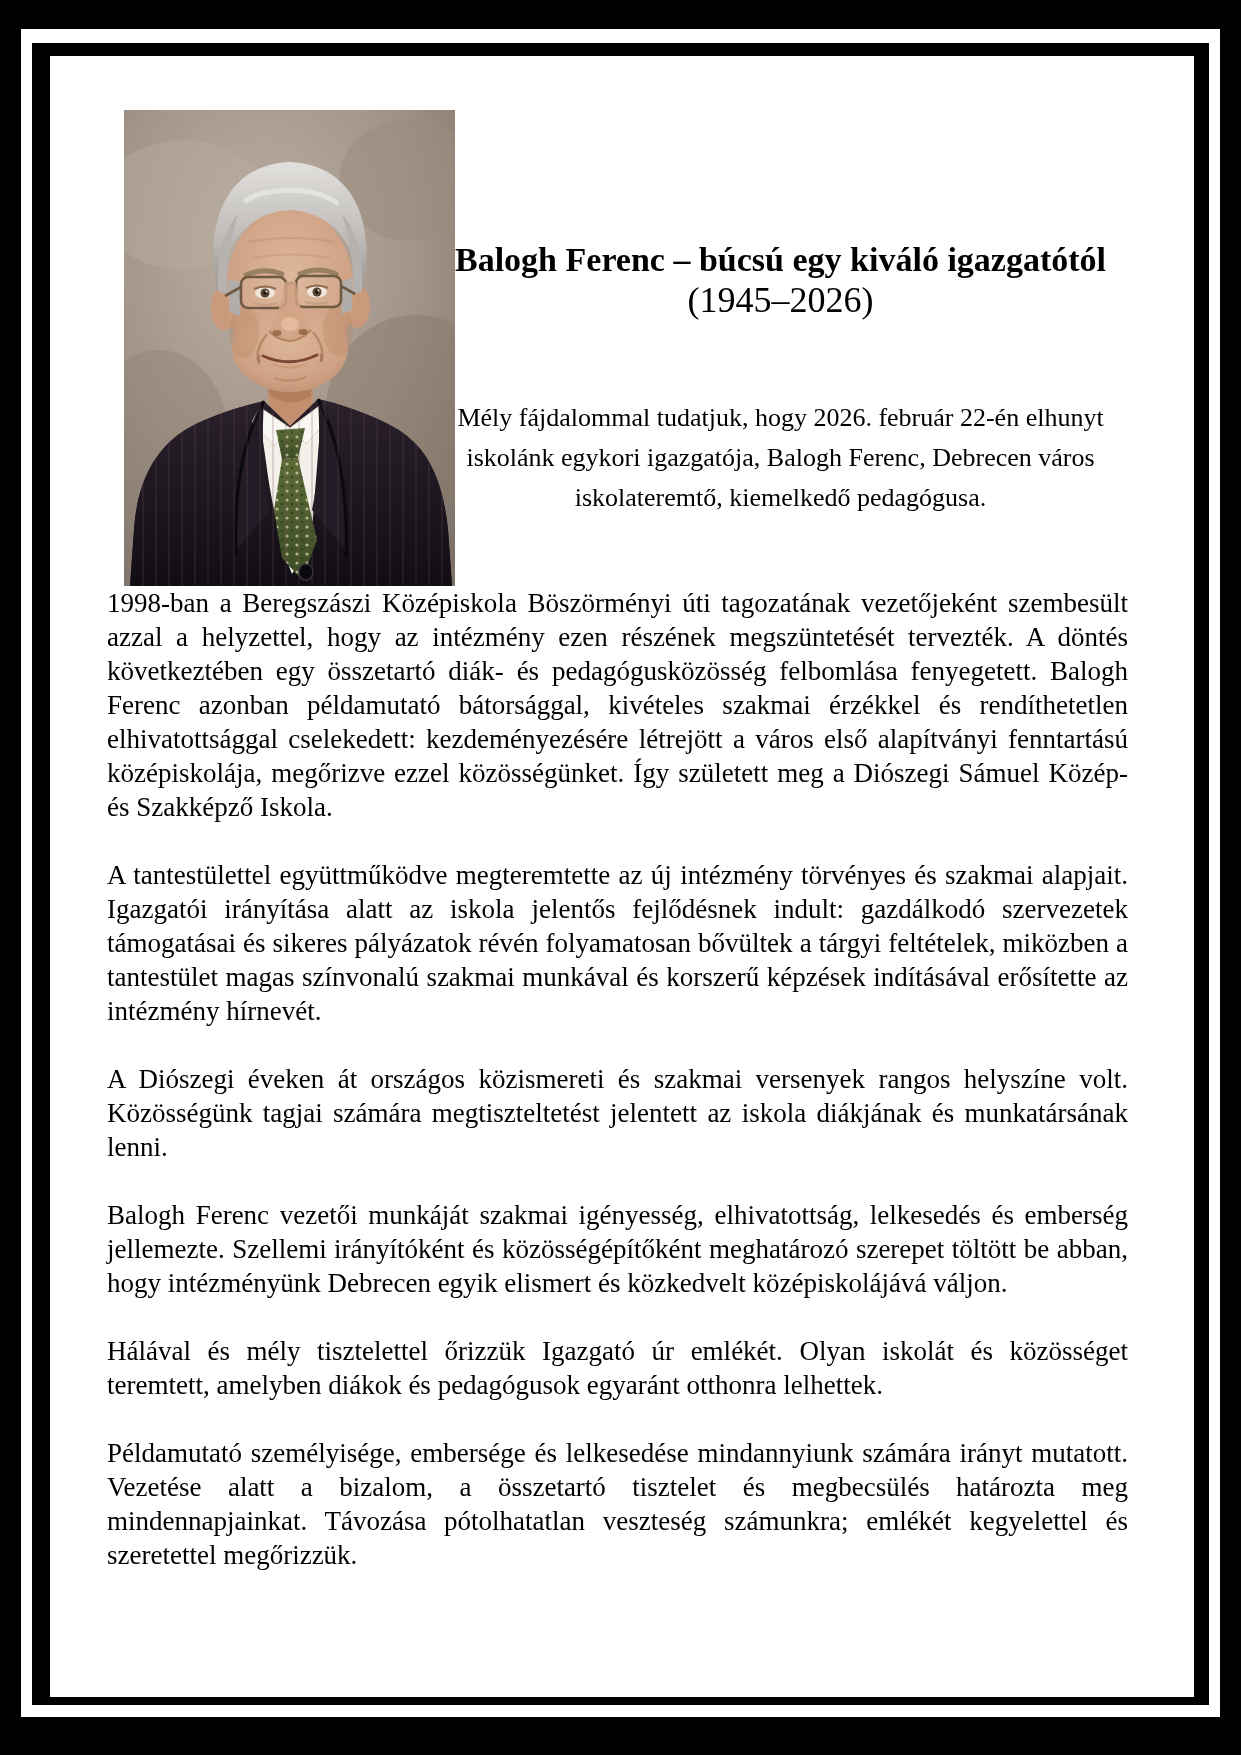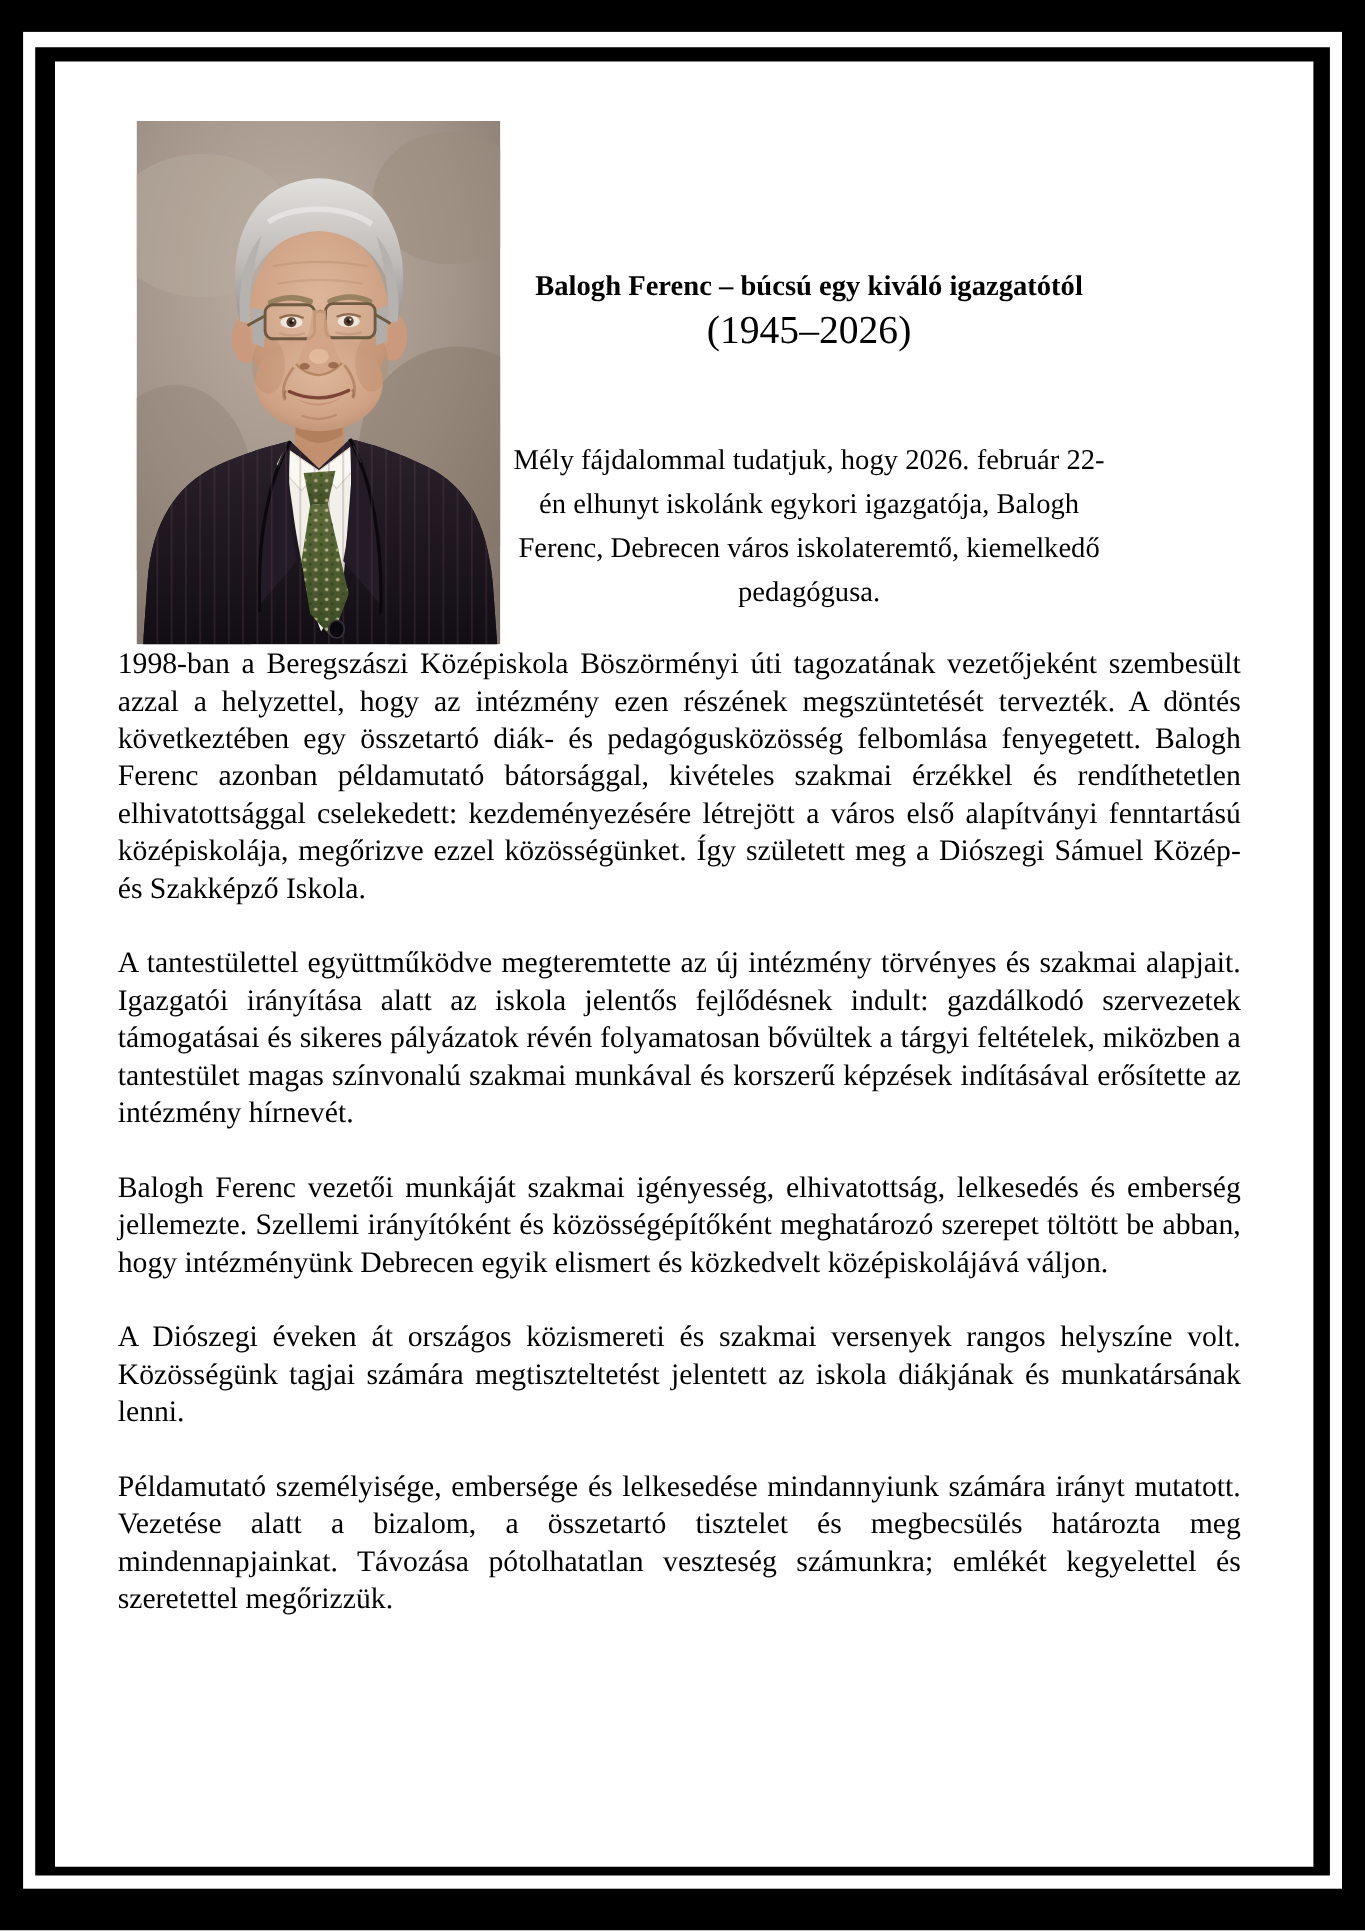--- a/index.html
+++ b/index.html
@@ -37,21 +37,21 @@
   }
   .photo-wrap svg { display: block; width: 331px; height: 476px; }
 
   .header-right {
     flex: 1 1 auto;
     padding-right: 112px;
     text-align: center;
   }
   .doc-title {
     margin-top: 130px;
-    font-size: 26px;
+    font-size: 34px;
     line-height: 40px;
     font-weight: bold;
     white-space: nowrap;
   }
   .life-years {
     font-size: 36px;
     line-height: 40px;
   }
   .intro {
     margin-top: 78px;
@@ -213,21 +213,22 @@
             <div class="doc-title">Balogh Ferenc – búcsú egy kiváló igazgatótól</div>
             <div class="life-years">(1945–2026)</div>
             <div class="intro">Mély fájdalommal tudatjuk, hogy 2026. február 22-én elhunyt iskolánk egykori igazgatója, Balogh Ferenc, Debrecen város iskolateremtő, kiemelkedő pedagógusa.</div>
           </div>
 
         </div>
 
         <div class="body-text">
           <p>1998-ban a Beregszászi Középiskola Böszörményi úti tagozatának vezetőjeként szembesült azzal a helyzettel, hogy az intézmény ezen részének megszüntetését tervezték. A döntés következtében egy összetartó diák- és pedagógusközösség felbomlása fenyegetett. Balogh Ferenc azonban példamutató bátorsággal, kivételes szakmai érzékkel és rendíthetetlen elhivatottsággal cselekedett: kezdeményezésére létrejött a város első alapítványi fenntartású középiskolája, megőrizve ezzel közösségünket. Így született meg a Diószegi Sámuel Közép- és Szakképző Iskola.</p>
           <p>A tantestülettel együttműködve megteremtette az új intézmény törvényes és szakmai alapjait. Igazgatói irányítása alatt az iskola jelentős fejlődésnek indult: gazdálkodó szervezetek támogatásai és sikeres pályázatok révén folyamatosan bővültek a tárgyi feltételek, miközben a tantestület magas színvonalú szakmai munkával és korszerű képzések indításával erősítette az intézmény hírnevét.</p>
+          <p>A Diószegi éveken át országos közismereti és szakmai versenyek rangos helyszíne volt. Közösségünk tagjai számára megtiszteltetést jelentett az iskola diákjának és munkatársának lenni.</p>
           <p>Balogh Ferenc vezetői munkáját szakmai igényesség, elhivatottság, lelkesedés és emberség jellemezte. Szellemi irányítóként és közösségépítőként meghatározó szerepet töltött be abban, hogy intézményünk Debrecen egyik elismert és közkedvelt középiskolájává váljon.</p>
-          <p>A Diószegi éveken át országos közismereti és szakmai versenyek rangos helyszíne volt. Közösségünk tagjai számára megtiszteltetést jelentett az iskola diákjának és munkatársának lenni.</p>
+          <p>Hálával és mély tisztelettel őrizzük Igazgató úr emlékét. Olyan iskolát és közösséget teremtett, amelyben diákok és pedagógusok egyaránt otthonra lelhettek.</p>
           <p>Példamutató személyisége, embersége és lelkesedése mindannyiunk számára irányt mutatott. Vezetése alatt a bizalom, a összetartó tisztelet és megbecsülés határozta meg mindennapjainkat. Távozása pótolhatatlan veszteség számunkra; emlékét kegyelettel és szeretettel megőrizzük.</p>
         </div>
 
       </div>
     </div>
   </div>
 </div>
 
 </body></html>

